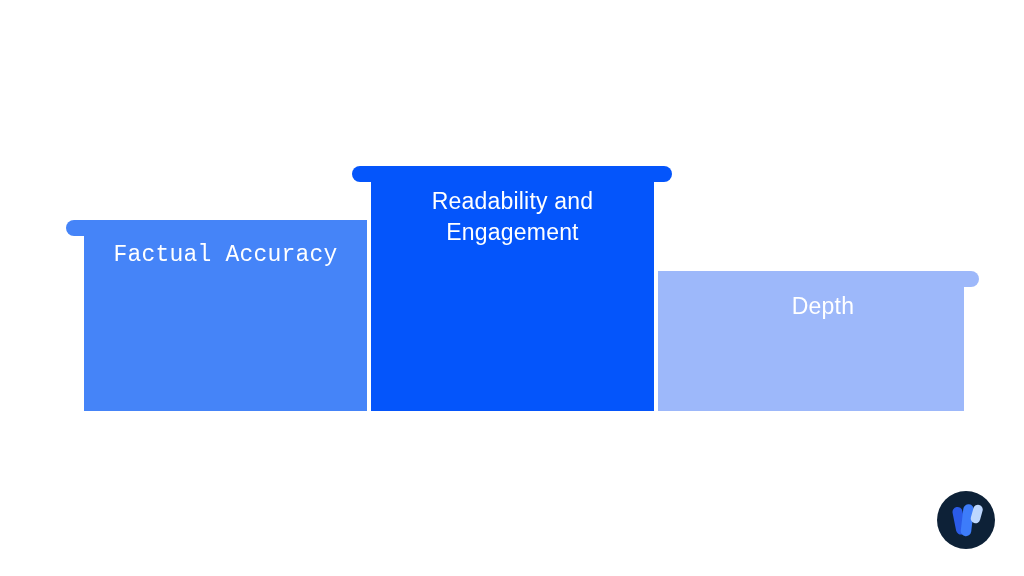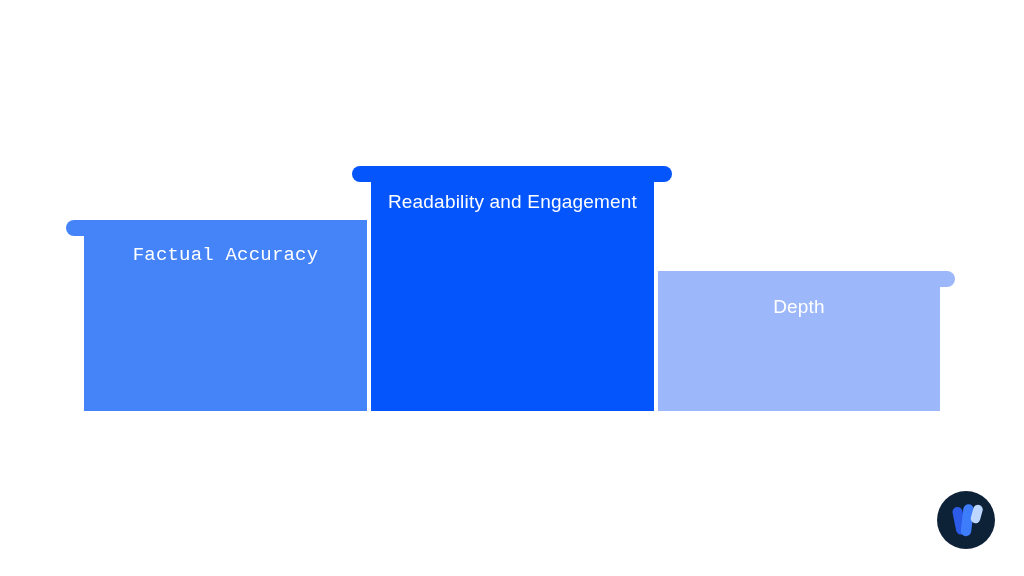--- a/index.html
+++ b/index.html
@@ -25,21 +25,21 @@
     height: 16px;
   }
   .cap-left  { border-radius: 8px 0 0 8px; }
   .cap-right { border-radius: 0 8px 8px 0; }
   .cap-both  { border-radius: 8px; }
   .label {
     position: relative;
     padding: 20px 14px 0;
     text-align: center;
     color: #ffffff;
-    font-size: 19px;
+    font-size: 23px;
     line-height: 31px;
     font-weight: 500;
     letter-spacing: 0.2px;
   }
   .logo {
     position: absolute;
     left: 937px;
     top: 491px;
     width: 58px;
     height: 58px;
@@ -52,21 +52,21 @@
 <div class="canvas">
   <div class="bars">
       <div class="bar" style="left: 84px; top: 220px; width: 283px; height: 191px; background: rgb(69, 132, 248); font-family: Liberation Mono, monospace;">
         <div class="cap cap-left" style="left: -18px; right: 0px; background: rgb(69, 132, 248);"></div>
         <div class="label" style="color: rgb(255, 255, 255);">Factual Accuracy</div>
       </div>
       <div class="bar" style="left: 371px; top: 166px; width: 283px; height: 245px; background: rgb(4, 85, 251);">
         <div class="cap cap-both" style="left: -19px; right: -18px; background: rgb(4, 85, 251);"></div>
         <div class="label" style="color: rgb(255, 255, 255);">Readability and Engagement</div>
       </div>
-      <div class="bar" style="left: 658px; top: 271px; width: 282px; height: 140px; background: rgb(157, 184, 250);">
+      <div class="bar" style="left: 658px; top: 271px; width: 282px; height: 140px; background: rgb(157, 184, 250); padding-left: 24px;">
         <div class="cap cap-right" style="left: 0px; right: -15px; background: rgb(157, 184, 250);"></div>
         <div class="label" style="color: rgb(255, 255, 255);">Depth</div>
       </div>
     </div>
 
   <div class="logo">
     <svg viewBox="0 0 58 58" width="58" height="58">
       <circle cx="29" cy="29" r="29" fill="#0D2137"></circle>
       <line x1="20.5" y1="21" x2="24" y2="38.5" stroke-width="10" stroke-linecap="round" stroke="#2B5BE8"></line>
       <line x1="31.5" y1="18.5" x2="29" y2="40" stroke-width="10.5" stroke-linecap="round" stroke="#3D7CFA"></line>

